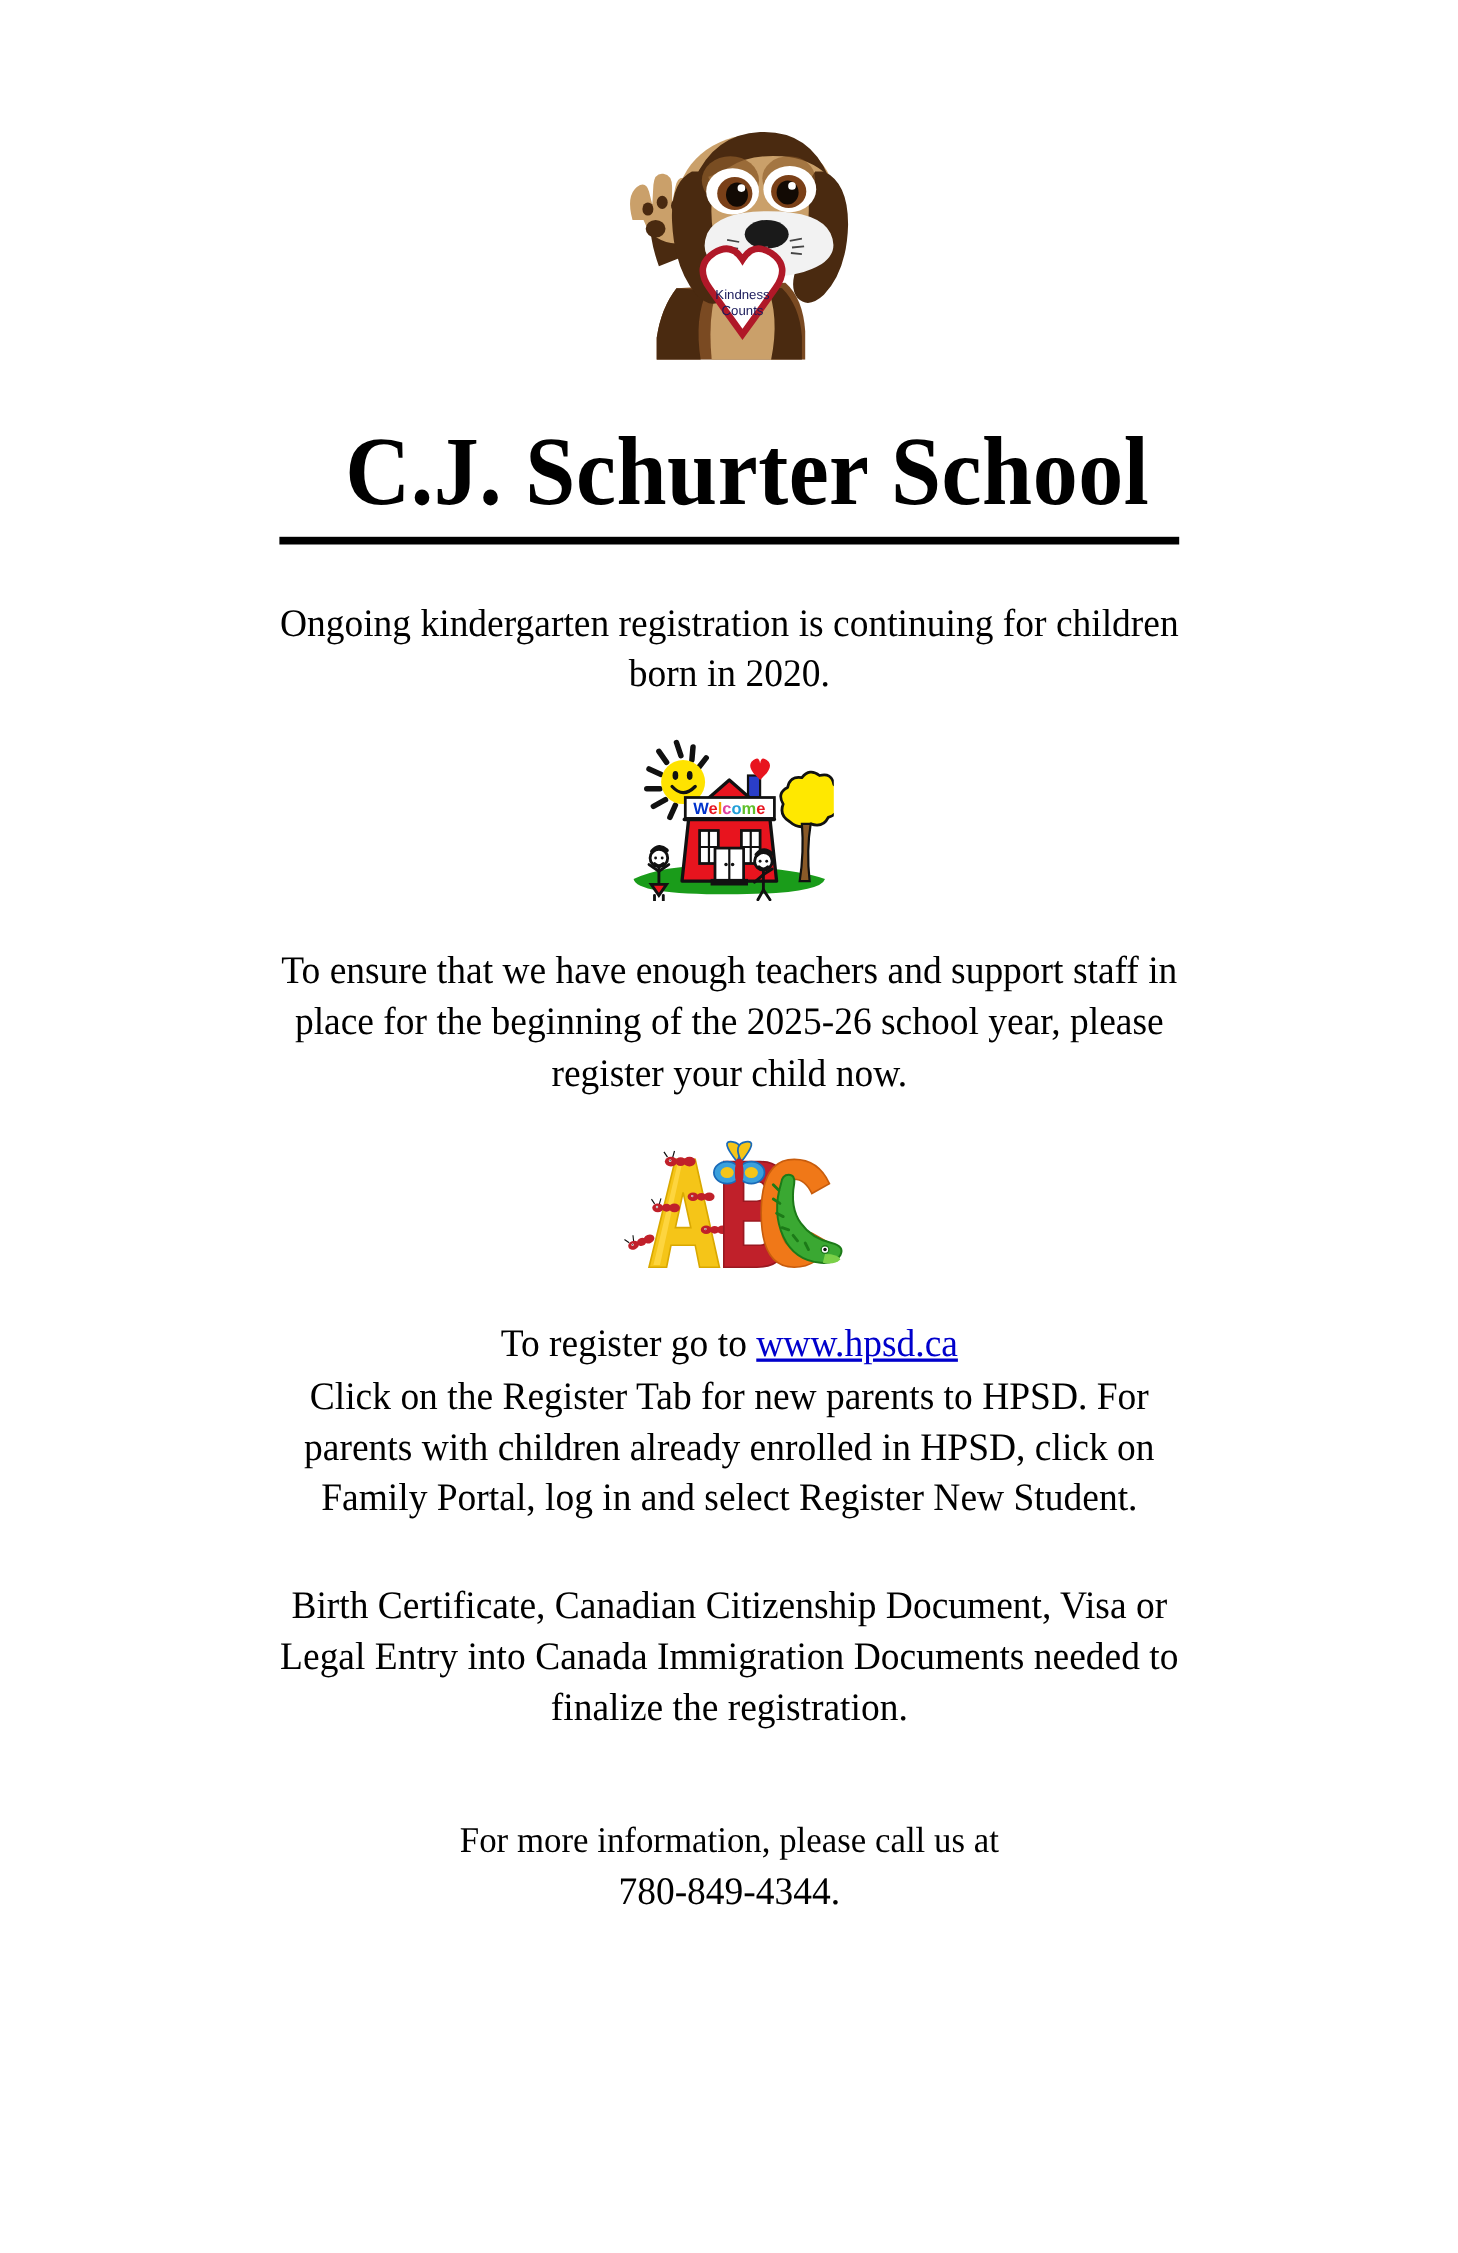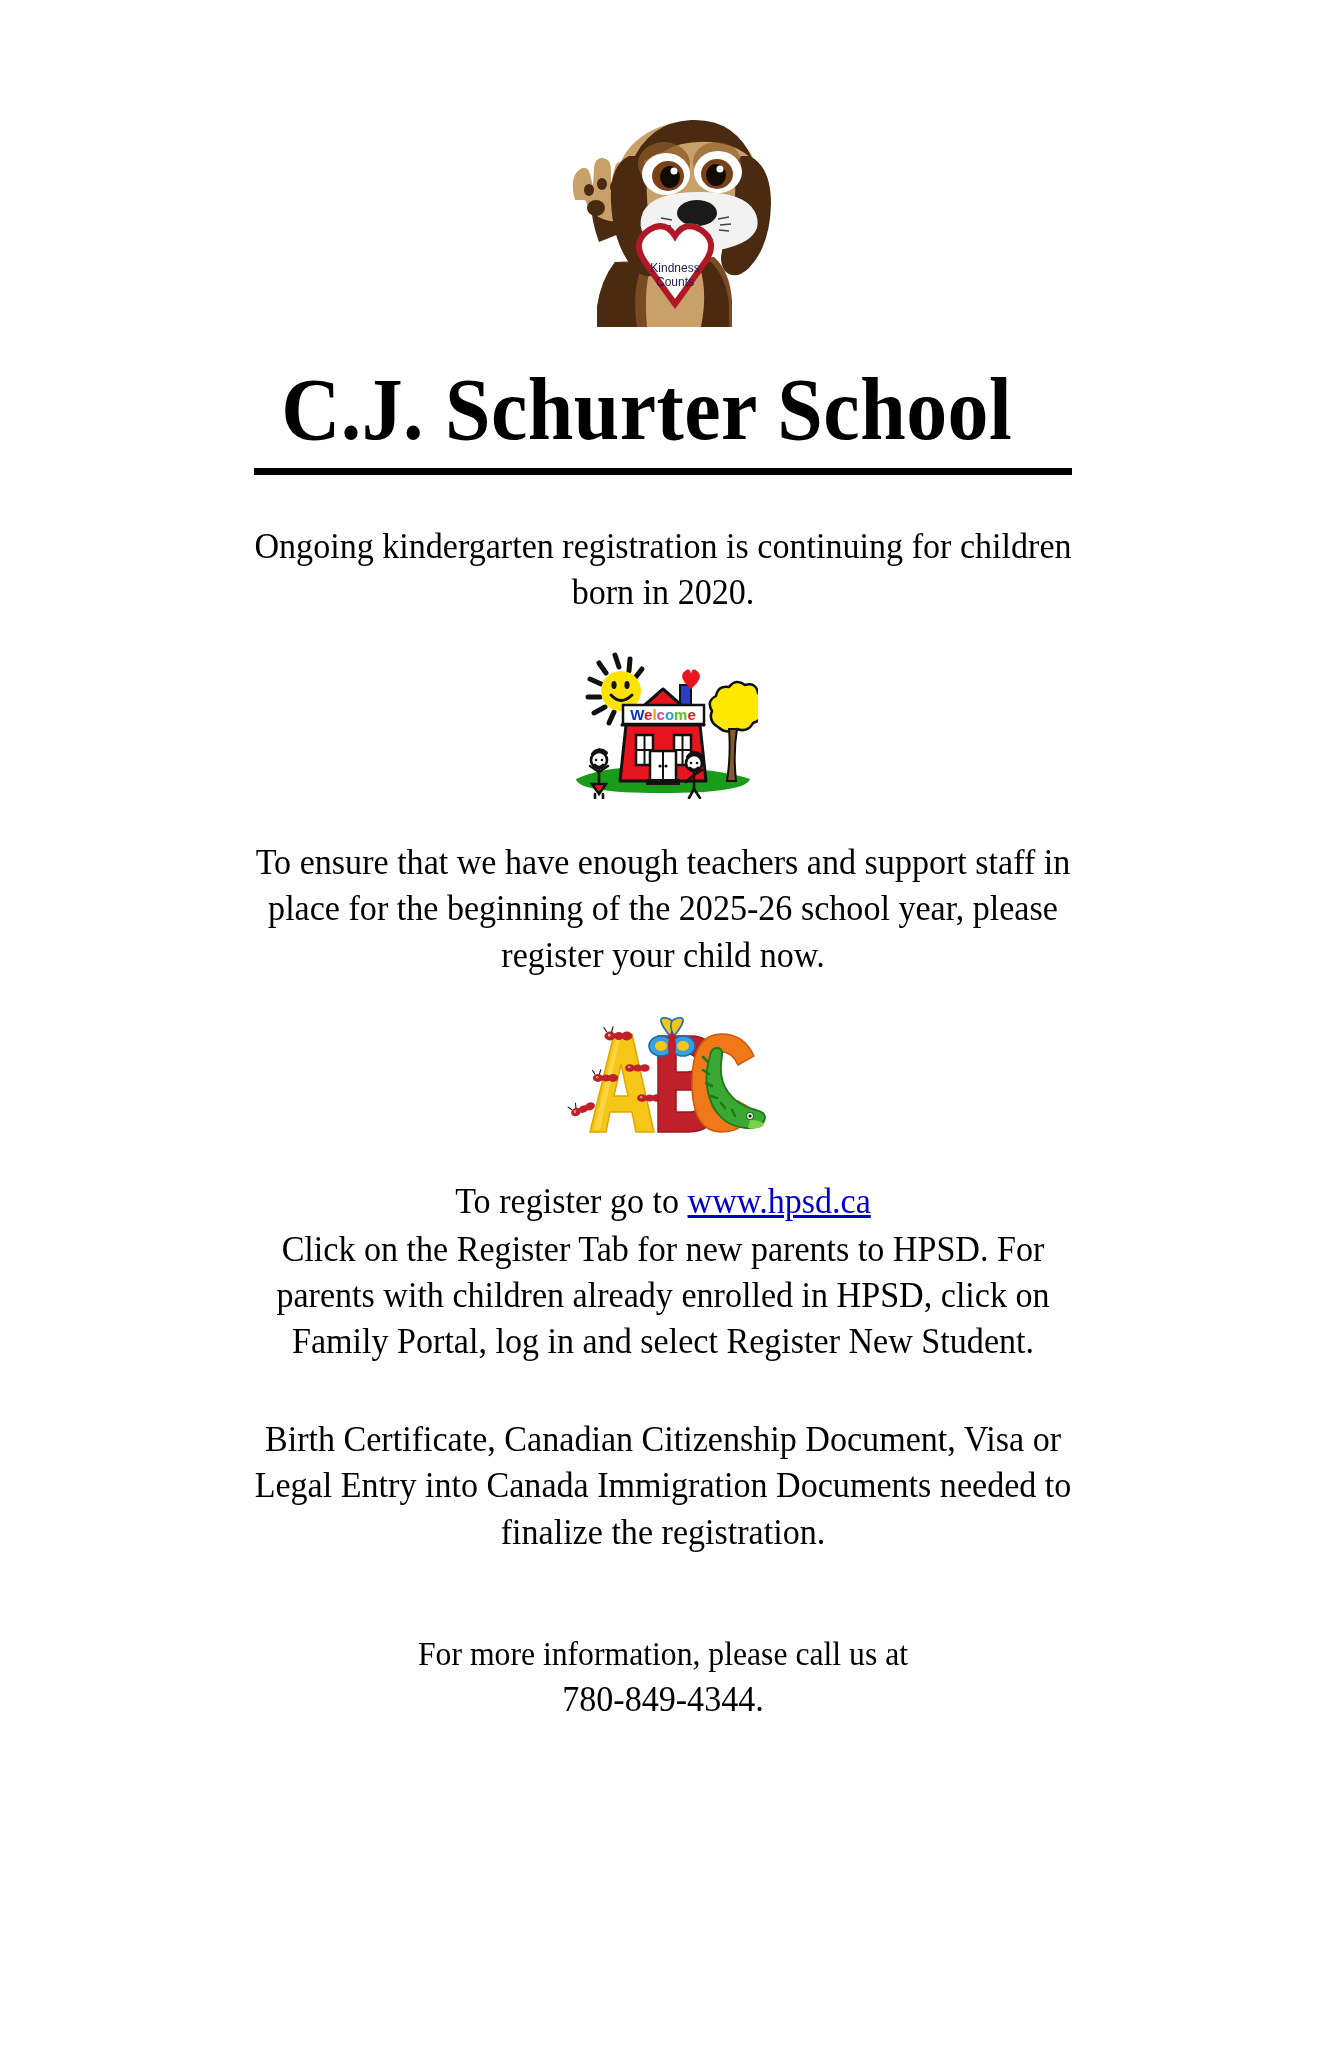--- a/index.html
+++ b/index.html
@@ -34,23 +34,23 @@
     height: 215px;
     position: relative;
   }
   .mascot {
     position: absolute;
     inset: 0;
   }
 
   
   .title-block {
-    margin-top: 38px;
+    margin-top: 58px;
     width: 830px;
-    text-align: left;
+    text-align: right;
   }
   .title {
     font-family: "Liberation Serif", "DejaVu Serif", serif;
     font-weight: bold;
     font-size: 89px;
     line-height: 1.0;
     letter-spacing: 0.5px;
     transform: scaleX(0.92);
     white-space: nowrap;
     margin: 0;

